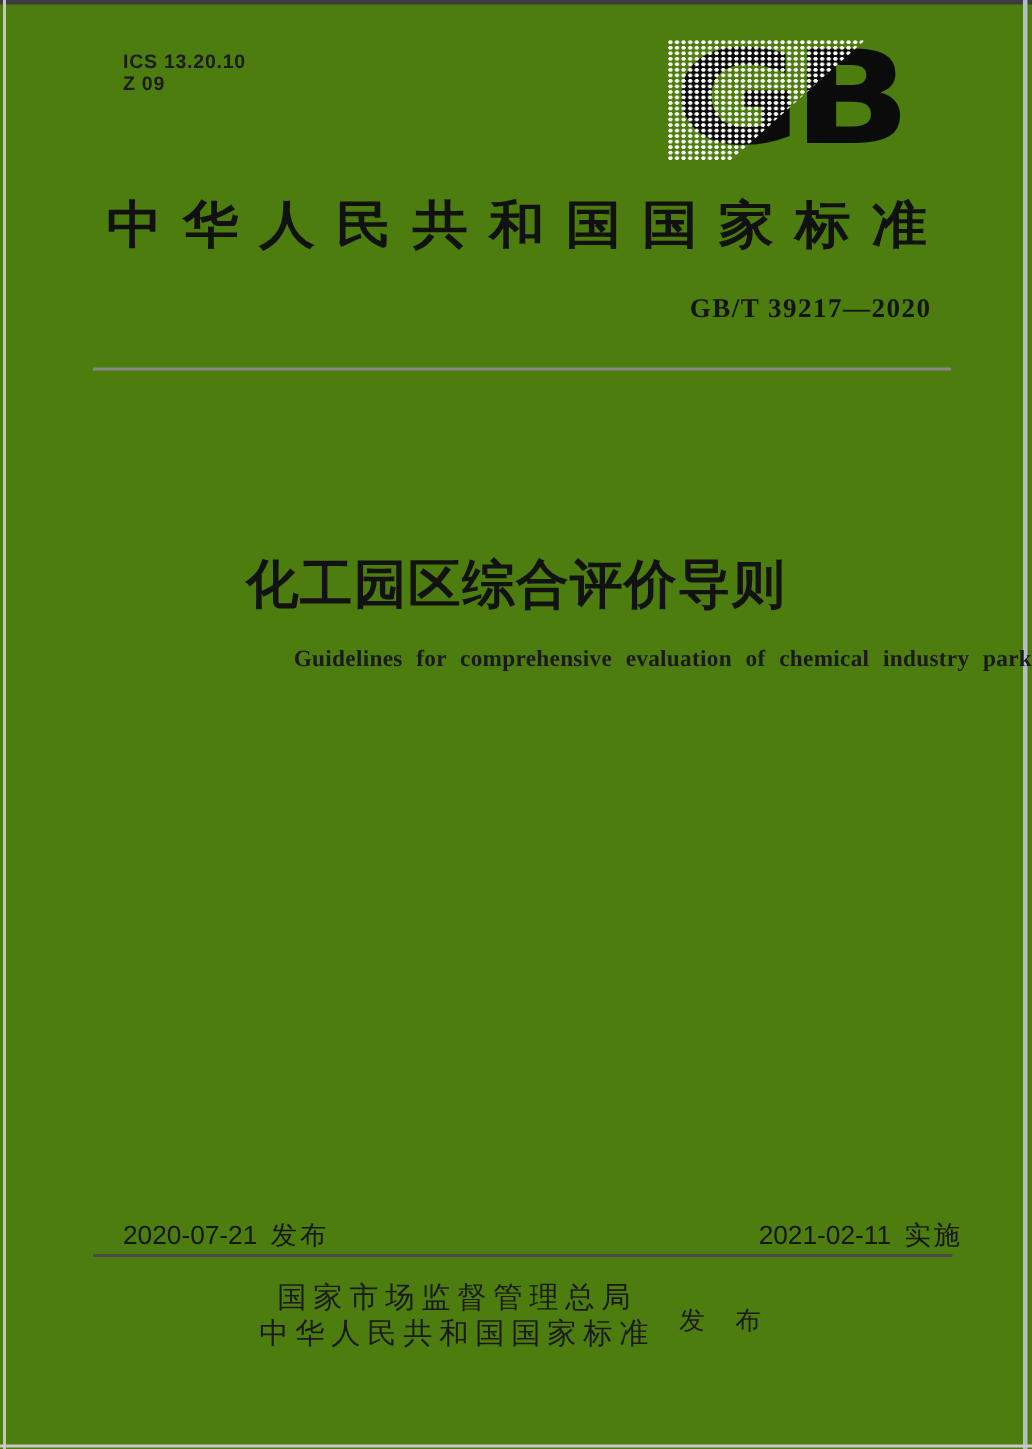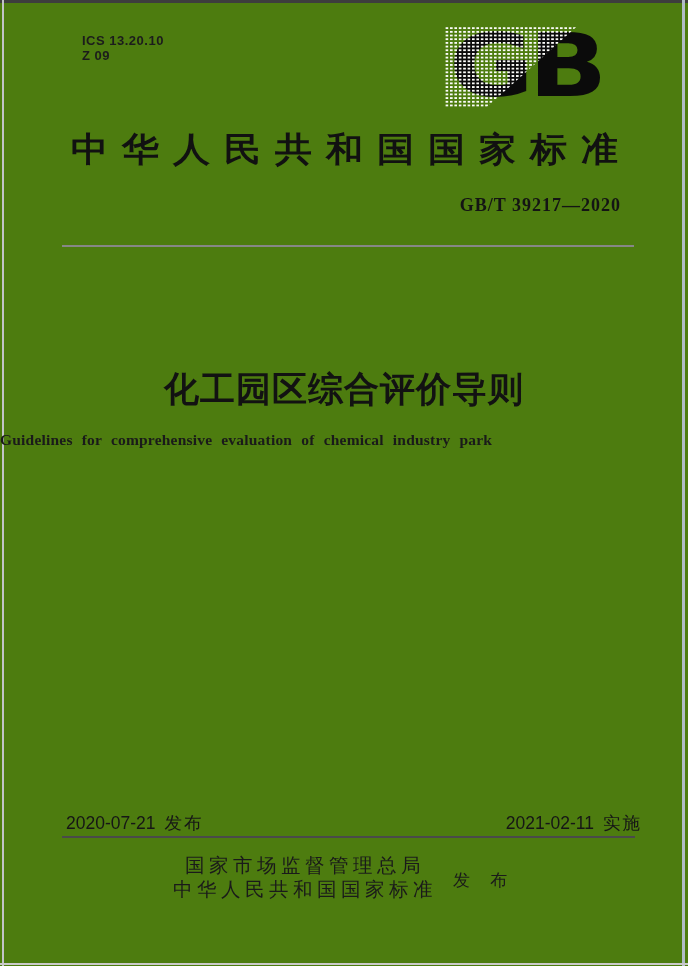--- a/index.html
+++ b/index.html
@@ -58,28 +58,28 @@
   .rule-1 { position: absolute; left: 62px; top: 245px; width: 572px; height: 2px; background: #878787; }
 
   .title-zh {
     position: absolute; top: 366px; left: 0; width: 100%;
     text-align: center; font-size: 35px; font-weight: 600;
     letter-spacing: 1px; white-space: nowrap; color: #121212;
   }
 
   .title-en {
     position: absolute; top: 431px; left: 0; width: 100%;
-    text-align: left;
+    text-align: right;
     font-family: "Liberation Serif", "DejaVu Serif", serif;
     font-weight: bold; font-size: 15.5px; word-spacing: 5px;
     letter-spacing: 0.2px; color: #1a1a1a;
   }
 
   .date-row {
-    position: absolute; top: 811px; left: 66px; right: 46px;
+    position: absolute; top: 811px; left: 82px; right: 46px;
     display: flex; justify-content: space-between;
     font-size: 17.5px; color: #161616;
   }
   .date-group { white-space: nowrap; }
   .date-label { margin-left: 9px; letter-spacing: 2px; }
 
   .rule-2 { position: absolute; left: 62px; top: 836px; width: 573px; height: 2px; background: #4a4a4a; }
 
   .publisher {
     position: absolute; top: 854px; left: 0; width: 100%;

